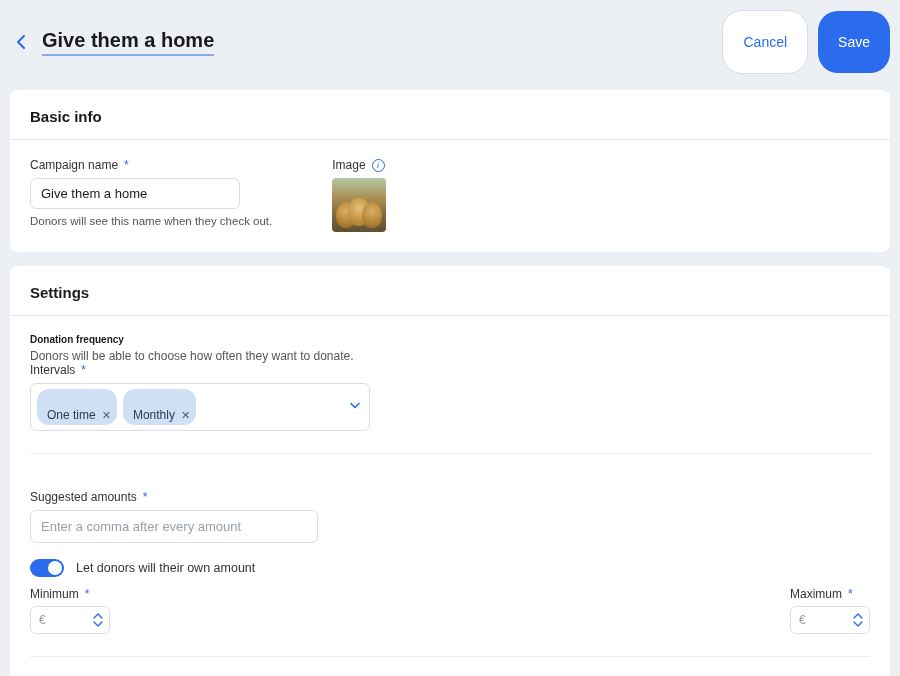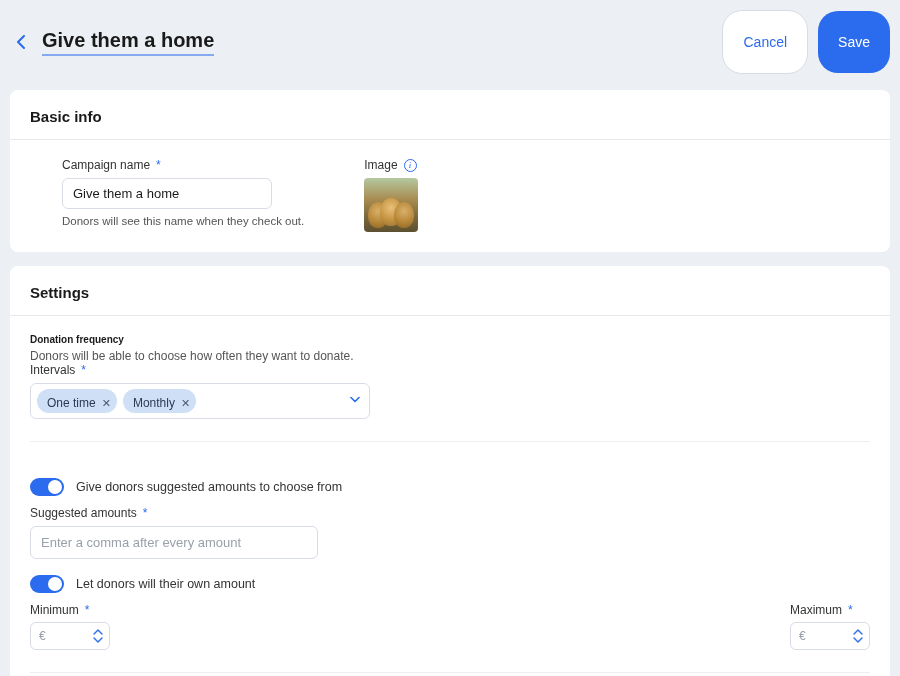--- a/index.html
+++ b/index.html
@@ -56,21 +56,21 @@
   .card-header {
     padding: 18px 20px 14px 20px;
     font-weight: 800;
     font-size: 15px;
     color: #1a1a1a;
     border-bottom: 1px solid #e6e8ec;
   }
   .card-body {
     padding: 18px 20px 20px 20px;
   }
-  .row-top { display: flex; gap: 60px; align-items: flex-start; margin-left: 32px; }
+  .row-top { display: flex; gap: 60px; align-items: flex-start; }
   .field-label {
     font-size: 12px;
     color: #333;
     margin-bottom: 6px;
     display: flex;
     align-items: center;
     gap: 6px;
   }
   .req-star { color: #2b6bed; font-size: 12px; }
   .text-input {
@@ -138,21 +138,21 @@
     display: flex;
     gap: 6px;
     position: relative;
     align-items: center;
   }
   .chip {
     background: #cfe0f6;
     color: #2a3a55;
     font-size: 12px;
     border-radius: 12px;
-    padding: 7px 6px 3px 10px;
+    padding: 19px 6px 3px 10px;
     display: inline-flex;
     align-items: center;
     gap: 6px;
   }
   .chip-x {
     font-size: 11px;
     color: #4a5a75;
     cursor: pointer;
   }
   .drop-chevron {
@@ -290,26 +290,20 @@
               <path d="M2 4 L6 8 L10 4" fill="none" stroke="currentColor" stroke-width="1.6" stroke-linecap="round" stroke-linejoin="round"></path>
             </svg>
         </span>
       </div>
 
       <hr class="divider">
 
       
       <div style="height:14px"></div>
 
-      <div class="toggle-row">
-        <div class="toggle on">
-            <div class="knob"></div>
-          </div>
-        <span class="toggle-label">Give donors suggested amounts to choose from</span>
-      </div>
 
       <div class="field-label">
         <span>Suggested amounts</span>
         <span class="req-star">*</span>
       </div>
       <input class="wide-input" type="text" placeholder="Enter a comma after every amount" style="">
 
       <div style="height:16px"></div>
 
       <div class="toggle-row">

